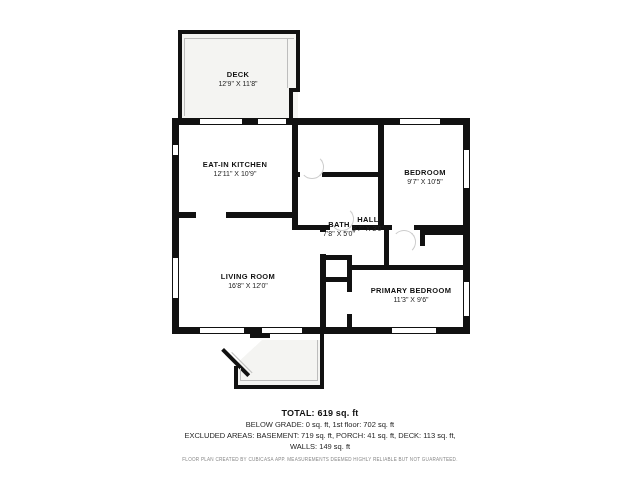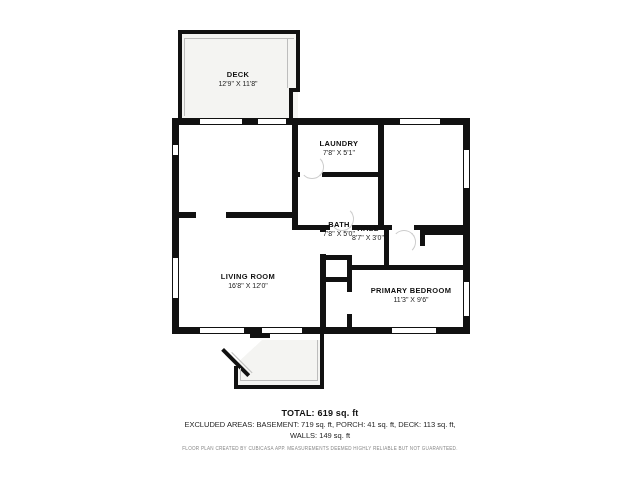--- a/index.html
+++ b/index.html
@@ -169,33 +169,37 @@
   <div class="opening opening-h" style="left:330px; top:225px; width:22px; height:5px; border:0; background:#ffffff;"></div>
   <div class="opening opening-h" style="left:392px; top:225px; width:22px; height:5px; border:0; background:#ffffff;"></div>
   <div class="opening opening-v" style="left:320px; top:232px; width:6px; height:22px; border:0; background:#ffffff;"></div>
   <div class="opening opening-v" style="left:347px; top:292px; width:5px; height:22px; border:0; background:#ffffff;"></div>
   <div class="opening opening-h" style="left:196px; top:212px; width:30px; height:6px; border:0; background:#ffffff;"></div>
 
   <div class="door-arc" style="left:300px; top:155px; width:22px; height:22px; border-color:#cccccc; border-top-color:transparent; border-left-color:transparent;"></div>
   <div class="door-arc" style="left:330px; top:207px; width:22px; height:22px; border-color:#cccccc; border-top-color:transparent; border-left-color:transparent;"></div>
   <div class="door-arc" style="left:392px; top:230px; width:22px; height:22px; border-color:#cccccc; border-bottom-color:transparent; border-left-color:transparent;"></div>
 
-
-  <div class="label" style="left:296px; top:139px; width:86px;">
-    <span class="nm">LAUNDRY</span>
-    <span class="dim">7'8" X 5'1"</span>
-  </div>
+  <div class="label" style="left:178px; top:160px; width:114px;">
+    <span class="nm">EAT-IN KITCHEN</span>
+    <span class="dim">12'11" X 10'9"</span>
+  </div>
+
 
   <div class="label" style="left:296px; top:186px; width:86px;margin-top:34px;">
     <span class="nm">BATH</span>
     <span class="dim">7'8" X 5'0"</span>
   </div>
 
-
-  <div class="label" style="left:330px; top:224px; width:76px;">
+  <div class="label" style="left:386px; top:168px; width:78px;">
+    <span class="nm">BEDROOM</span>
+    <span class="dim">9'7" X 10'5"</span>
+  </div>
+
+  <div class="label" style="left:330px; top:215px; width:76px;">
     <span class="nm">HALL</span>
     <span class="dim">8'7" X 3'0"</span>
   </div>
 
   <div class="label" style="left:178px; top:272px; width:140px;">
     <span class="nm">LIVING ROOM</span>
     <span class="dim">16'8" X 12'0"</span>
   </div>
 
   <div class="label" style="left:356px; top:286px; width:110px;">
@@ -212,18 +216,19 @@
   <div class="wall-thin" style="left:250px; top:334px; width:20px; height:4px;"></div>
 
   <div class="wall-thin" style="left:240px; top:380px; width:78px; height:1px; background:#bdbdbd;"></div>
   <div class="wall-thin" style="left:240px; top:368px; width:1px; height:13px; background:#bdbdbd;"></div>
   <div class="wall-thin" style="left:317px; top:340px; width:1px; height:41px; background:#bdbdbd;"></div>
   <div class="wall-thin" style="left:232px; top:352px; width:29px; height:1px; background:#bdbdbd; transform: rotate(45deg); transform-origin: left top;"></div>
 
 
   <div class="summary">
     <div class="total">TOTAL: 619 sq. ft</div>
+    <div class="line">BELOW GRADE: 0 sq. ft, 1st floor: 702 sq. ft</div>
     <div class="line">EXCLUDED AREAS: BASEMENT: 719 sq. ft, PORCH: 41 sq. ft, DECK: 113 sq. ft,</div>
     <div class="line">WALLS: 149 sq. ft</div>
     <div class="disclaimer">FLOOR PLAN CREATED BY CUBICASA APP. MEASUREMENTS DEEMED HIGHLY RELIABLE BUT NOT GUARANTEED.</div>
   </div>
 
 </div>
 
 </body></html>

